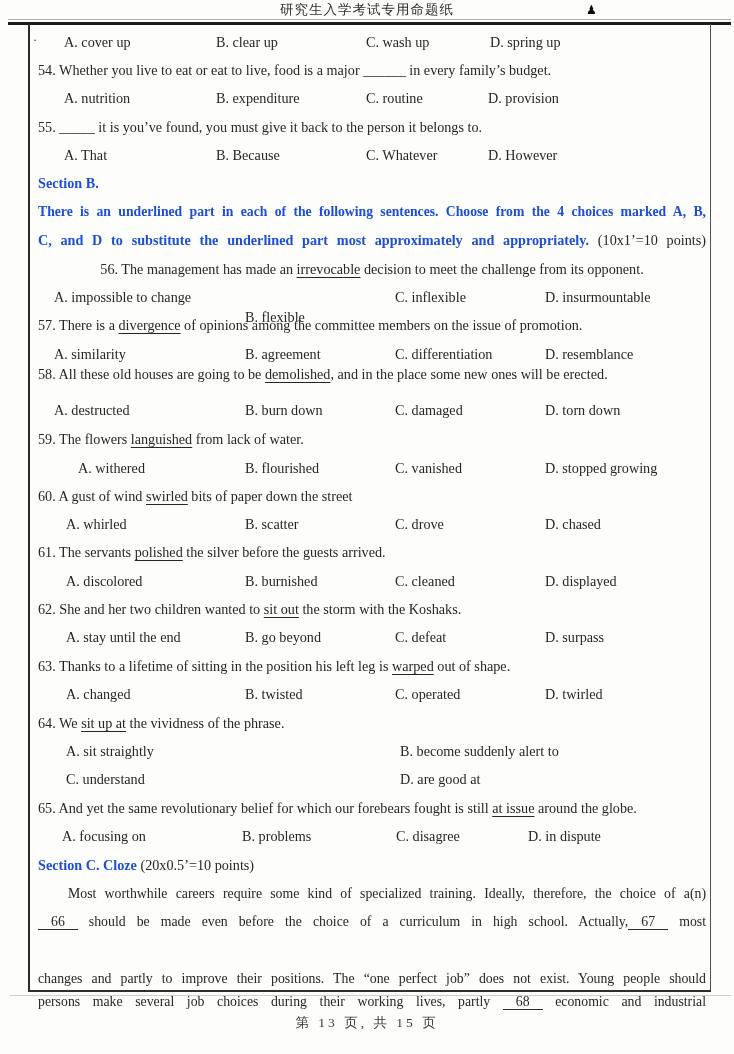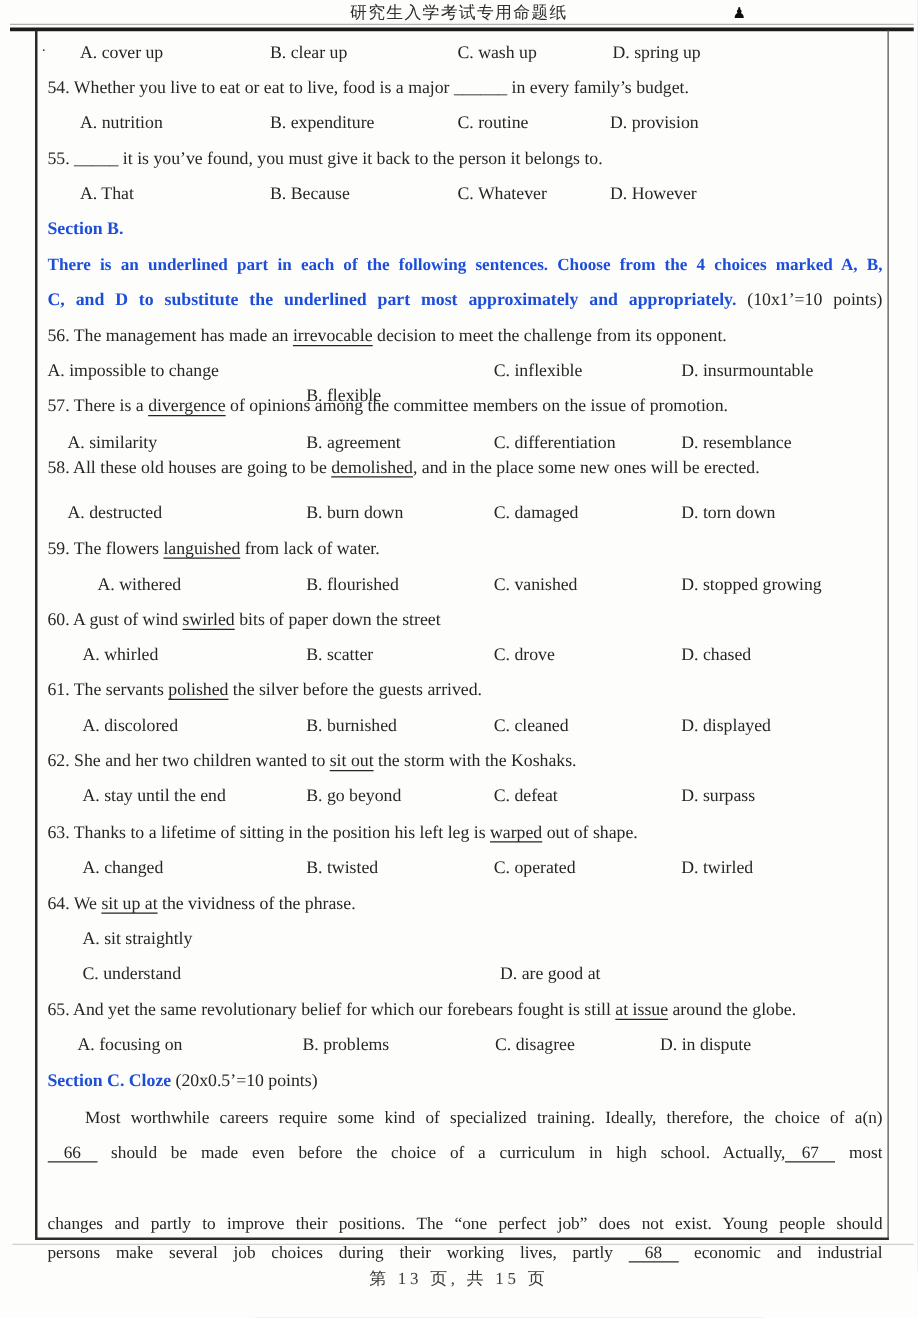--- a/index.html
+++ b/index.html
@@ -79,23 +79,23 @@
       <div class="row line" style="top: 117px;"><span>55. _____ it is you’ve found, you must give it back to the person it belongs to.</span></div>
       <div class="row options" style="top: 145px;">
         <span class="opt" style="left: 64px;">A. That</span>
         <span class="opt" style="left: 216px;">B. Because</span>
         <span class="opt" style="left: 366px;">C. Whatever</span>
         <span class="opt" style="left: 488px;">D. However</span>
       </div>
       <div class="row line" style="top: 173px;"><span class="b">Section B.</span></div>
       <div class="row line justify boldline" style="top: 202px;"><span class="b">There is an underlined part in each of the following sentences. Choose from the 4 choices marked A, B,</span></div>
       <div class="row line justify" style="top: 230px;"><span class="b">C, and D to substitute the underlined part most approximately and appropriately. </span><span>(10x1’=10 points)</span></div>
-      <div class="row line" style="top: 259px;"><span>56. The management has made an </span><span class="u">irrevocable</span><span> decision to meet the challenge from its opponent.</span></div>
+      <div class="row line" style="top: 259px; text-align: center;"><span>56. The management has made an </span><span class="u">irrevocable</span><span> decision to meet the challenge from its opponent.</span></div>
       <div class="row options" style="top: 287px;">
-        <span class="opt" style="left: 38px;">A. impossible to change</span>
+        <span class="opt" style="left: 54px;">A. impossible to change</span>
         <span class="opt" style="left: 245px; margin-top: 20px;">B. flexible</span>
         <span class="opt" style="left: 395px;">C. inflexible</span>
         <span class="opt" style="left: 545px;">D. insurmountable</span>
       </div>
       <div class="row line" style="top: 315px;"><span>57. There is a </span><span class="u">divergence</span><span> of opinions among the committee members on the issue of promotion.</span></div>
       <div class="row options" style="top: 344px;">
         <span class="opt" style="left: 54px;">A. similarity</span>
         <span class="opt" style="left: 245px;">B. agreement</span>
         <span class="opt" style="left: 395px;">C. differentiation</span>
         <span class="opt" style="left: 545px;">D. resemblance</span>
@@ -138,20 +138,21 @@
       <div class="row line" style="top: 656px;"><span>63. Thanks to a lifetime of sitting in the position his left leg is </span><span class="u">warped</span><span> out of shape.</span></div>
       <div class="row options" style="top: 684px;">
         <span class="opt" style="left: 66px;">A. changed</span>
         <span class="opt" style="left: 245px;">B. twisted</span>
         <span class="opt" style="left: 395px;">C. operated</span>
         <span class="opt" style="left: 545px;">D. twirled</span>
       </div>
       <div class="row line" style="top: 713px;"><span>64. We </span><span class="u">sit up at</span><span> the vividness of the phrase.</span></div>
       <div class="row options" style="top: 741px;">
         <span class="opt" style="left: 66px;">A. sit straightly</span>
+        <span class="opt" style="left: 400px;">B. become suddenly alert to</span>
       </div>
       <div class="row options" style="top: 769px;">
         <span class="opt" style="left: 66px;">C. understand</span>
         <span class="opt" style="left: 400px;">D. are good at</span>
       </div>
       <div class="row line" style="top: 798px;"><span>65. And yet the same revolutionary belief for which our forebears fought is still </span><span class="u">at issue</span><span> around the globe.</span></div>
       <div class="row options" style="top: 826px;">
         <span class="opt" style="left: 62px;">A. focusing on</span>
         <span class="opt" style="left: 242px;">B. problems</span>
         <span class="opt" style="left: 396px;">C. disagree</span>

